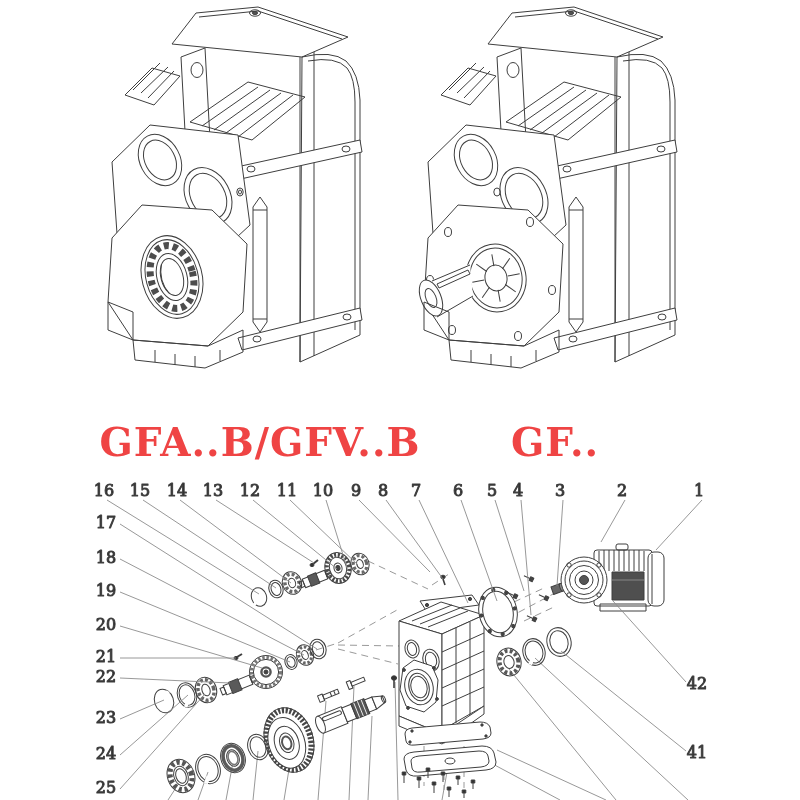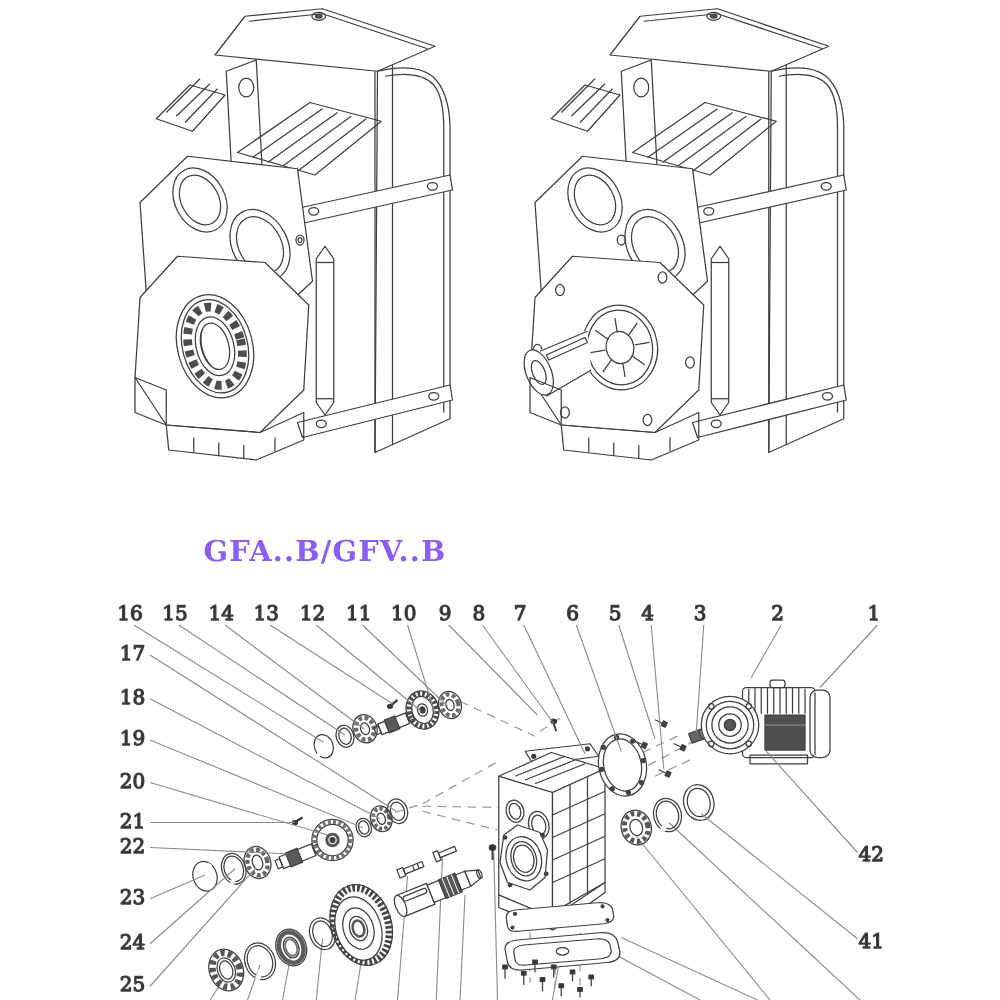--- a/index.html
+++ b/index.html
@@ -1,31 +1,32 @@
 <!DOCTYPE html>
 <html><head>
 <meta charset="utf-8">
 <style>
   html,body{margin:0;padding:0;background:#fff;}
   .page{position:relative;width:800px;height:800px;background:#fff;overflow:hidden;
         font-family:"DejaVu Serif", serif;}
   .model-label{position:absolute;top:420px;height:44px;line-height:44px;
-        font-weight:bold;font-size:23px;color:#8b5cf6;text-align:center;
+        font-weight:bold;font-size:39px;color:#ef4444;text-align:center;
         letter-spacing:1px;}
   .model-label.left{left:90px;width:340px;}
   .model-label.right{left:455px;width:200px;}
   svg{position:absolute;left:0;top:0;}
   text.callout{font-family:"DejaVu Serif", serif;font-size:16px;fill:#2b2b2b;}
 </style>
 </head>
 <body>
 
 <div class="page">
 
   <div class="model-label left">GFA..B/GFV..B</div>
+  <div class="model-label right">GF..</div>
 
   <svg id="art" width="800" height="800" viewBox="0 0 800 800">
 
     <g stroke="#3f3f3f" fill="none" stroke-width="1" stroke-linejoin="round">
 
       <polygon points="172,44 196,13 258,7 348,37 302,57"></polygon>
       <polyline points="199,17 258,11 342,39"></polyline>
       <ellipse cx="255" cy="13" rx="5.5" ry="3.2"></ellipse>
       <ellipse cx="255" cy="13" rx="2.6" ry="1.5" fill="#555"></ellipse>
 

